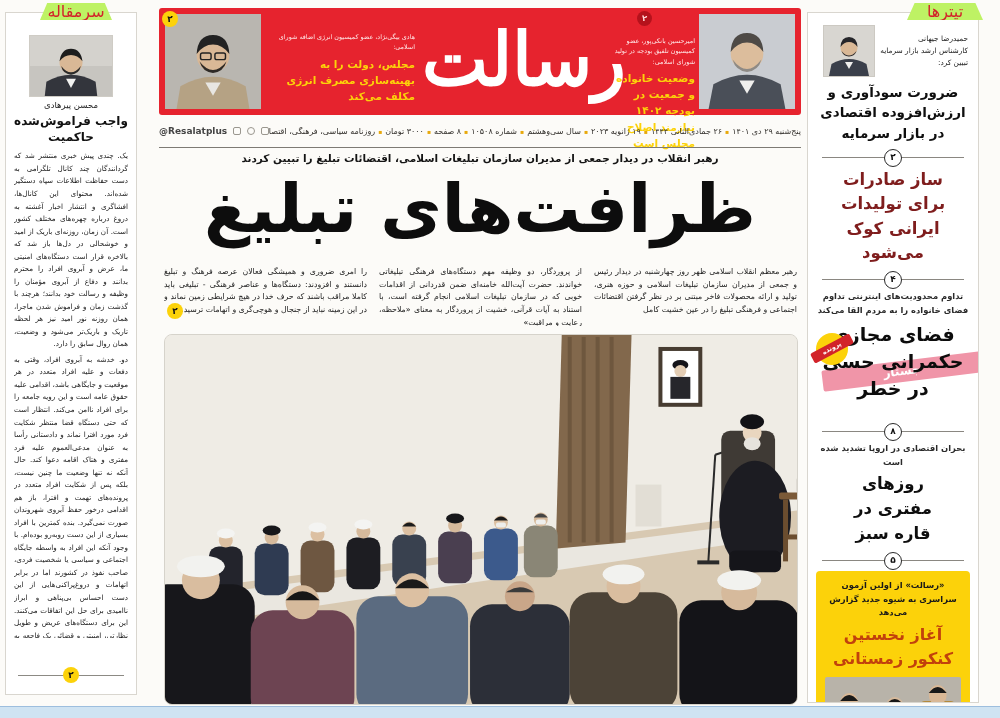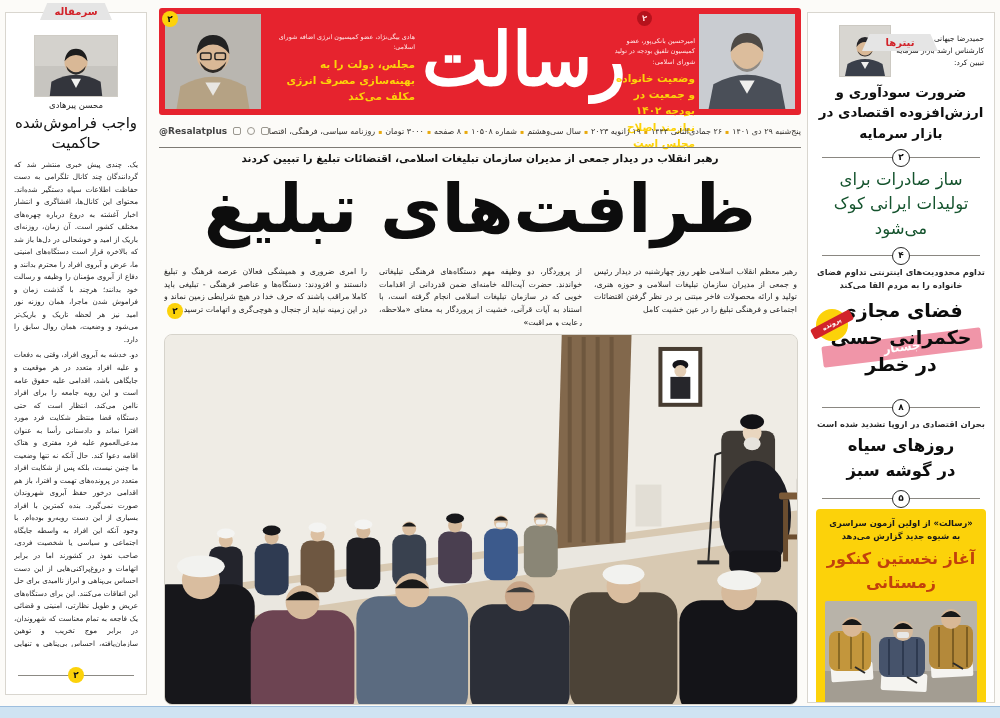--- a/index.html
+++ b/index.html
@@ -1,30 +1,30 @@
 <!DOCTYPE html>
 <html dir="rtl" lang="fa"><head>
 <meta charset="utf-8">
 <style>
   * { margin:0; padding:0; box-sizing:border-box; }
   html,body { width:1000px; height:718px; }
   body { font-family:"DejaVu Sans", sans-serif; background:#eceae4; direction:rtl; }
   .page { position:relative; width:1000px; height:718px; background:#fcfbf8; overflow:hidden; }
 
   
-  .tab { position:absolute; height:17px; background:#e5e5e5; color:#d2232a; font-size:10px;
-         font-weight:bold; text-align:center; line-height:17px; z-index:5;
+  .tab { position:absolute; height:17px; background:#bef264; color:#d2232a; font-size:16px;
+         font-weight:normal; text-align:center; line-height:17px; z-index:5;
          clip-path:polygon(10% 0,90% 0,100% 100%,0 100%); }
 
   
-  .editorial { position:absolute; left:5px; top:12px; width:142px; height:683px;
+  .editorial { position:absolute; left:5px; top:12px; width:132px; height:683px;
                background:#fff; border:1px solid #d9d6cf; padding:14px 8px 40px 8px; overflow:hidden; }
   .ed-photo { width:84px; height:62px; margin:8px auto 3px auto; border:1px solid #cfccc5; }
   .ed-author { font-size:8.5px; text-align:center; color:#222; margin-top:2px; }
-  .ed-headline { font-size:15px; font-weight:400; text-align:center; color:#111; margin:3px 0 5px 0; line-height:1.35; }
+  .ed-headline { font-size:12px; font-weight:700; text-align:center; color:#111; margin:3px 0 5px 0; line-height:1.35; }
   .ed-body { font-size:7.2px; line-height:1.74; text-align:justify; color:#1c1c1c; height:488px; overflow:hidden; }
   .ed-body p { margin-bottom:3px; }
   .ed-foot { position:absolute; bottom:6px; left:8px; right:8px; height:24px; background:#fff; }
   .ed-foot .line { position:absolute; top:11px; left:4px; right:4px; border-top:1px solid #8c8a84; }
 
   .badge-yellow { display:inline-block; width:16px; height:16px; border-radius:50%; background:#fcd20a;
                   color:#161616; font-size:9px; font-weight:bold; text-align:center; line-height:16px; }
   .ed-foot .badge-yellow { position:absolute; top:3px; left:50%; margin-left:-8px; }
 
   
@@ -62,32 +62,32 @@
                 font-size:67px; font-weight:700; color:#0d0d0d; line-height:98px; letter-spacing:-1px; }
   .m-lead { position:absolute; left:164px; top:266px; width:633px; height:60px; display:flex;
             gap:12px; font-size:7.8px; line-height:1.62; text-align:justify; color:#1b1b1b; overflow:hidden; }
   .m-lead div { flex:1; }
   .m-lead-badge { position:absolute; left:167px; top:303px; }
 
   .main-photo { position:absolute; left:164px; top:334px; width:634px; height:371px;
                 border:1px solid #d6d3cb; border-radius:8px; overflow:hidden; background:#efece5; }
 
   
-  .sidebar { position:absolute; left:807px; top:12px; width:188px; height:691px;
+  .sidebar { position:absolute; left:807px; top:12px; width:172px; height:691px;
              background:#fff; border:1px solid #d9d6cf; padding:10px 8px 6px 8px; overflow:hidden; }
   .sb-item1 { display:flex; flex-direction:row; gap:5px; align-items:flex-start; padding:2px 2px 0 2px; }
   .sb-photo { width:52px; height:52px; flex:0 0 auto; border:1px solid #ccc9c2; }
   .sb-caption { font-size:7.4px; line-height:1.65; color:#222; white-space:pre-line; text-align:right; padding-top:8px; }
   .sb-h1 { font-size:13.5px; font-weight:800; text-align:center; line-height:1.5; color:#0f0f0f; margin-top:5px; }
   .sb-sep { position:relative; border-top:1.5px solid #8a8781; margin:14px 6px 10px 6px; }
   .sb-sep .num { position:absolute; left:50%; top:-9px; margin-left:-9px; width:18px; height:18px;
                  background:#fff; border:1.5px solid #2a2a2a; border-radius:50%;
                  font-size:9px; font-weight:bold; text-align:center; line-height:15px; color:#111; }
   .sb-kicker { font-size:8.4px; font-weight:700; text-align:center; line-height:1.6; color:#2b2b2b; }
-  .sb-h2 { font-size:16.5px; font-weight:400; text-align:center; line-height:1.48; color:#14532d; margin-top:4px; padding:0 14px; }
+  .sb-h2 { font-size:16.5px; font-weight:700; text-align:center; line-height:1.48; color:#7f1d1d; margin-top:4px; padding:0 14px; }
   .sb-block3 { position:relative; margin-top:4px; height:96px; }
   .sb-h3 { position:relative; z-index:2; font-size:19px; font-weight:900; text-align:center; line-height:1.42; color:#0c0c0c; }
   .ribbon { position:absolute; z-index:1; left:6px; top:40px; width:160px; height:21px; background:#f095a8;
             transform:rotate(-7deg); color:#fff; font-weight:bold; font-size:12px; letter-spacing:9px;
             text-align:center; line-height:21px; border-radius:2px; }
   .tag-circ { position:absolute; z-index:3; left:0px; top:12px; width:32px; height:32px;
               background:#fcd20a; border-radius:50%; }
   .tag-circ .strip { position:absolute; left:-6px; top:10px; width:44px; height:11px; background:#d2232a;
                      transform:rotate(-28deg); color:#fff; font-size:6.5px; font-weight:bold;
                      text-align:center; line-height:11px; border-radius:2px; }
@@ -284,21 +284,21 @@
         <rect x="406" y="258" width="108" height="120" rx="22" fill="#4c4337"></rect>
           <circle cx="460" cy="252" r="17" fill="#d9bd9f"></circle>
           <ellipse cx="460" cy="240" rx="21" ry="10" fill="#f2f2ef"></ellipse>
         <rect x="516" y="266" width="120" height="116" rx="22" fill="#141418"></rect>
           <circle cx="576" cy="258" r="18" fill="#d6ba9c"></circle>
           <ellipse cx="576" cy="246" rx="22" ry="10" fill="#f2f2ef"></ellipse>
       </g>
     </svg>
   </div>
 
-  <div class="tab" style="left:862px; top:3px; width:76px;margin-top:31px;">
+  <div class="tab" style="left:907px; top:3px; width:76px;">
     <span>تیترها</span>
   </div>
   <div class="sidebar">
 
     <div class="sb-item1">
       <div class="sb-caption">حمیدرضا جیهانی
 کارشناس ارشد بازار سرمایه
 تبیین کرد:</div>
       <div class="sb-photo">
         <svg viewBox="0 0 100 100" width="100%" height="100%" preserveAspectRatio="none">
@@ -329,21 +329,21 @@
       <div class="ribbon">جستار</div>
       <div class="sb-h3">فضای مجازی</div>
       <div class="sb-h3">حکمرانی حسی</div>
       <div class="sb-h3">در خطر</div>
     </div>
     <div class="sb-sep">
       <span class="num">۸</span>
     </div>
 
     <div class="sb-kicker">بحران اقتصادی در اروپا تشدید شده است</div>
-    <div class="sb-h4">روزهای سیاه در گوشه سبز</div>
+    <div class="sb-h4">روزهای مفتری در قاره سبز</div>
     <div class="sb-sep">
       <span class="num">۵</span>
     </div>
 
     <div class="yellow-box">
       <div class="yb-kicker">«رسالت» از اولین آزمون سراسری به شیوه جدید گزارش می‌دهد</div>
       <div class="yb-head">آغاز نخستین کنکور زمستانی</div>
       <div class="yb-photo">
         <svg viewBox="0 0 152 102" width="100%" height="100%" preserveAspectRatio="none">
           <rect width="152" height="102" fill="#b8b3a9"></rect>

